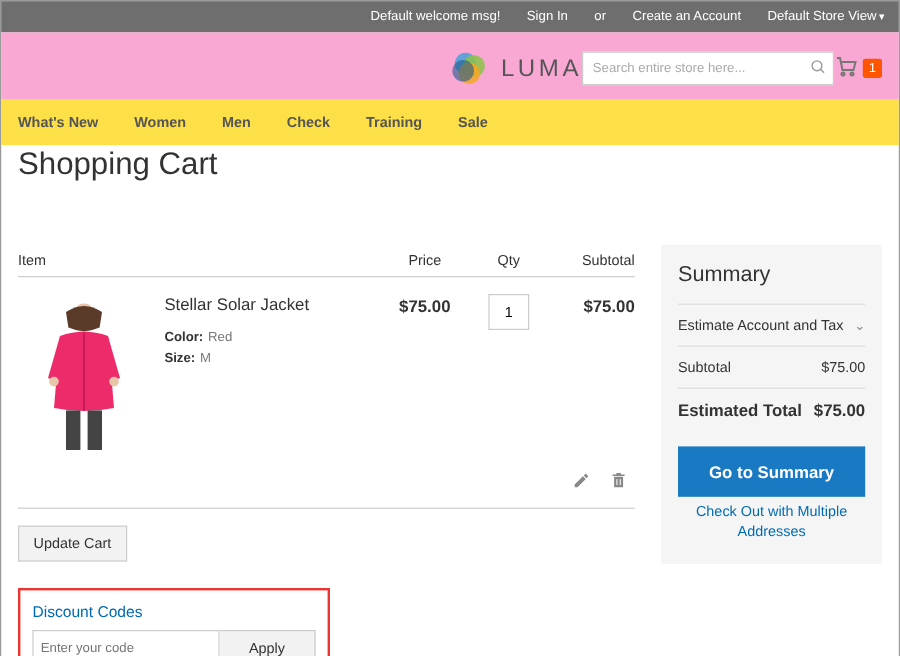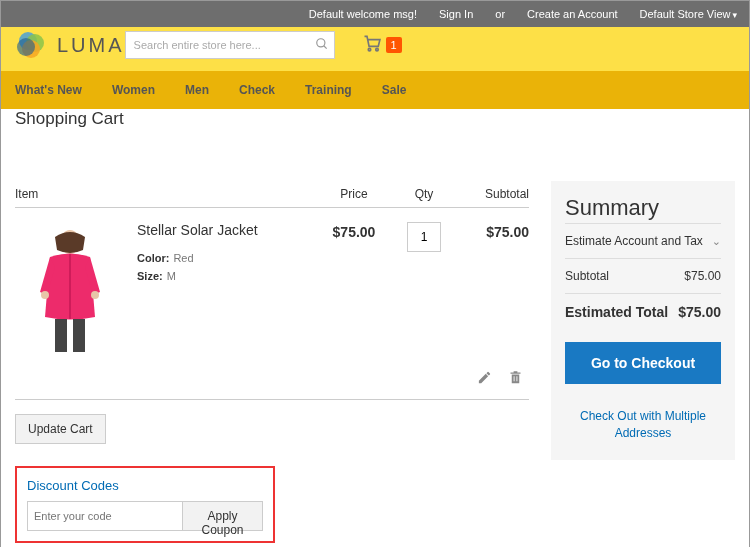--- a/index.html
+++ b/index.html
@@ -2,37 +2,37 @@
 <html><head>
 <meta charset="utf-8">
 <style>
 *{box-sizing:border-box;margin:0;padding:0}
 body{font-family:Arial,Helvetica,sans-serif;color:#333;background:#fff}
 .page{width:750px;border:1px solid #999;margin:0 auto}
 .topbar{background:#6e6e6e;color:#fff;font-size:11px;height:26px;display:flex;align-items:center;justify-content:flex-end;padding:0 12px;gap:22px}
 .topbar span{white-space:nowrap}
 .topbar .link{cursor:pointer}
 .topbar .chev{font-size:9px;margin-left:2px}
-.header{background:#fde047;display:flex;align-items:center;justify-content:flex-start;padding:2px 14px 10px}
+.header{background:#f9a8d4;display:flex;align-items:center;justify-content:flex-end;padding:14px 14px 10px}
 .logo{display:flex;align-items:center;gap:10px}
 .logo-mark{width:32px;height:32px;position:relative}
 .logo-mark svg{width:32px;height:32px}
 .logo-text{font-size:20px;letter-spacing:3px;color:#555;font-weight:400}
-.header-right{display:flex;align-items:center;gap:27px}
+.header-right{display:flex;align-items:center;gap:0}
 .search{position:relative;width:210px}
 .search input{width:100%;height:28px;border:1px solid #ccc;padding:0 28px 0 8px;font-size:11px;color:#999}
 .search input::placeholder{color:#aaa}
 .search-icon{position:absolute;right:6px;top:6px;color:#999}
 .cart-btn{display:flex;align-items:center;gap:4px;cursor:pointer}
 .cart-count{background:#ff5501;color:#fff;font-size:11px;width:16px;height:16px;display:flex;align-items:center;justify-content:center;border-radius:2px}
-.nav{background:#eab308;padding:0 14px;display:flex;gap:30px;height:38px;align-items:center;font-size:12px;font-weight:bold;color:#555}
+.nav{background:#fde047;padding:0 14px;display:flex;gap:30px;height:38px;align-items:center;font-size:12px;font-weight:bold;color:#555}
 .nav span{cursor:pointer}
 .content{padding:18px 14px 24px;display:flex;gap:22px;align-items:flex-start}
 .main{flex:1}
-h1.page-title{font-size:17px;font-weight:300;color:#333;margin-bottom:28px;padding-left:0}
+h1.page-title{font-size:26px;font-weight:300;color:#333;margin-bottom:28px;padding-left:0}
 .cart-table{width:100%}
 .thead{display:flex;font-size:12px;font-weight:normal;color:#333;padding:6px 0;border-bottom:1px solid #ccc}
 .col-item{flex:1}
 .col-price,.col-qty,.col-sub{width:70px;text-align:center}
 .col-price{text-align:center}
 .col-sub{text-align:right}
 .row{display:flex;padding:14px 0;align-items:flex-start}
 .prod-img{width:110px;height:130px;display:flex;align-items:flex-start;justify-content:center}
 .prod-img svg{width:90px;height:130px}
 .prod-info{flex:1;padding-left:12px}
@@ -44,27 +44,27 @@
 .row-actions{display:flex;justify-content:flex-end;gap:16px;padding:4px 6px 10px;border-bottom:1px solid #ccc;color:#888}
 .row-actions span{cursor:pointer}
 .cart-actions{display:flex;justify-content:flex-start;padding:14px 0 22px}
 .btn{border:1px solid #ccc;background:#f2f2f2;font-size:12px;padding:7px 12px;cursor:pointer;color:#333}
 .discount-box{border:2px solid #e33;padding:10px;width:260px}
 .discount-title{color:#006bb4;font-size:13px;margin-bottom:8px}
 .discount-row{display:flex}
 .discount-row input{flex:1;border:1px solid #ccc;height:30px;padding:0 6px;font-size:11px}
 .discount-row .btn{border-left:none;height:30px}
 .sidebar{width:184px;background:#f5f5f5;padding:14px 14px 18px}
-.sum-title{font-size:22px;font-weight:300;color:#333;margin-bottom:2px}
+.sum-title{font-size:18px;font-weight:300;color:#333;margin-bottom:14px}
 .sum-row{display:flex;justify-content:space-between;align-items:center;font-size:12px;color:#333;padding:10px 0;border-top:1px solid #ddd}
 .est-ship{cursor:pointer}
 .est-ship .chev2{color:#888;font-size:11px}
 .sum-total{font-size:14px;font-weight:bold}
 .checkout-btn{background:#1979c3;color:#fff;border:none;width:100%;padding:13px 0;font-size:14px;font-weight:bold;margin-top:12px;cursor:pointer}
-.multi-link{color:#006bb4;font-size:12px;text-align:center;margin-top:24px;cursor:pointer;line-height:1.4}
+.multi-link{color:#006bb4;font-size:12px;text-align:center;margin-top:4px;cursor:pointer;line-height:1.4}
 .page-title-wrap{padding:0 14px 6px}
 </style>
 </head>
 <body>
 <div class="page">
 
 <div class="topbar">
   <span>Default welcome msg!</span>
   <span class="link">Sign In</span>
   <span>or</span>
@@ -197,18 +197,18 @@
       <span class="chev2">⌄</span>
     </div>
     <div class="sum-row">
       <span>Subtotal</span>
       <span>$75.00</span>
     </div>
     <div class="sum-row">
       <span class="sum-total">Estimated Total</span>
       <span class="sum-total">$75.00</span>
     </div>
-    <button class="checkout-btn">Go to Checkout</button>
+    <button class="checkout-btn">Go to Summary</button>
     <div class="multi-link">Check Out with Multiple Addresses</div>
   </div>
 </div>
 
 </div>
 
 </body></html>

